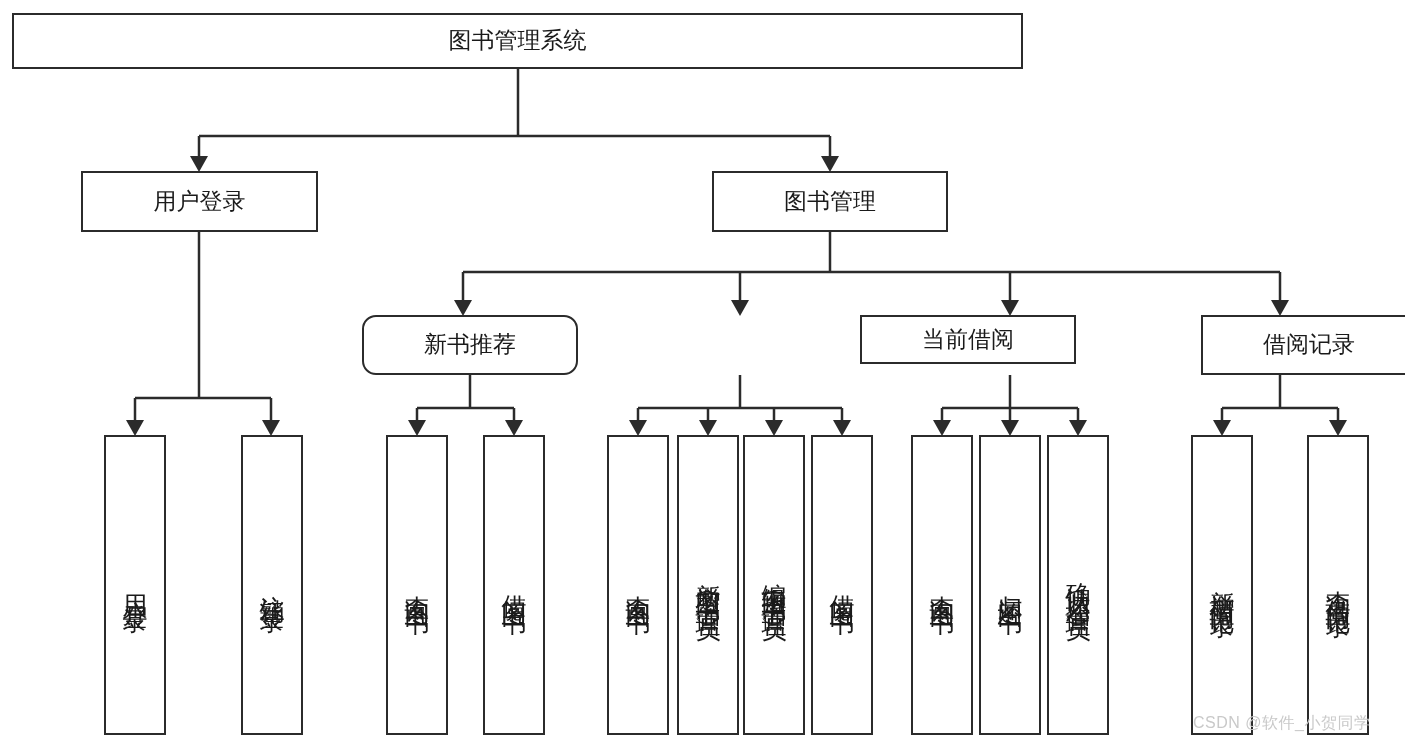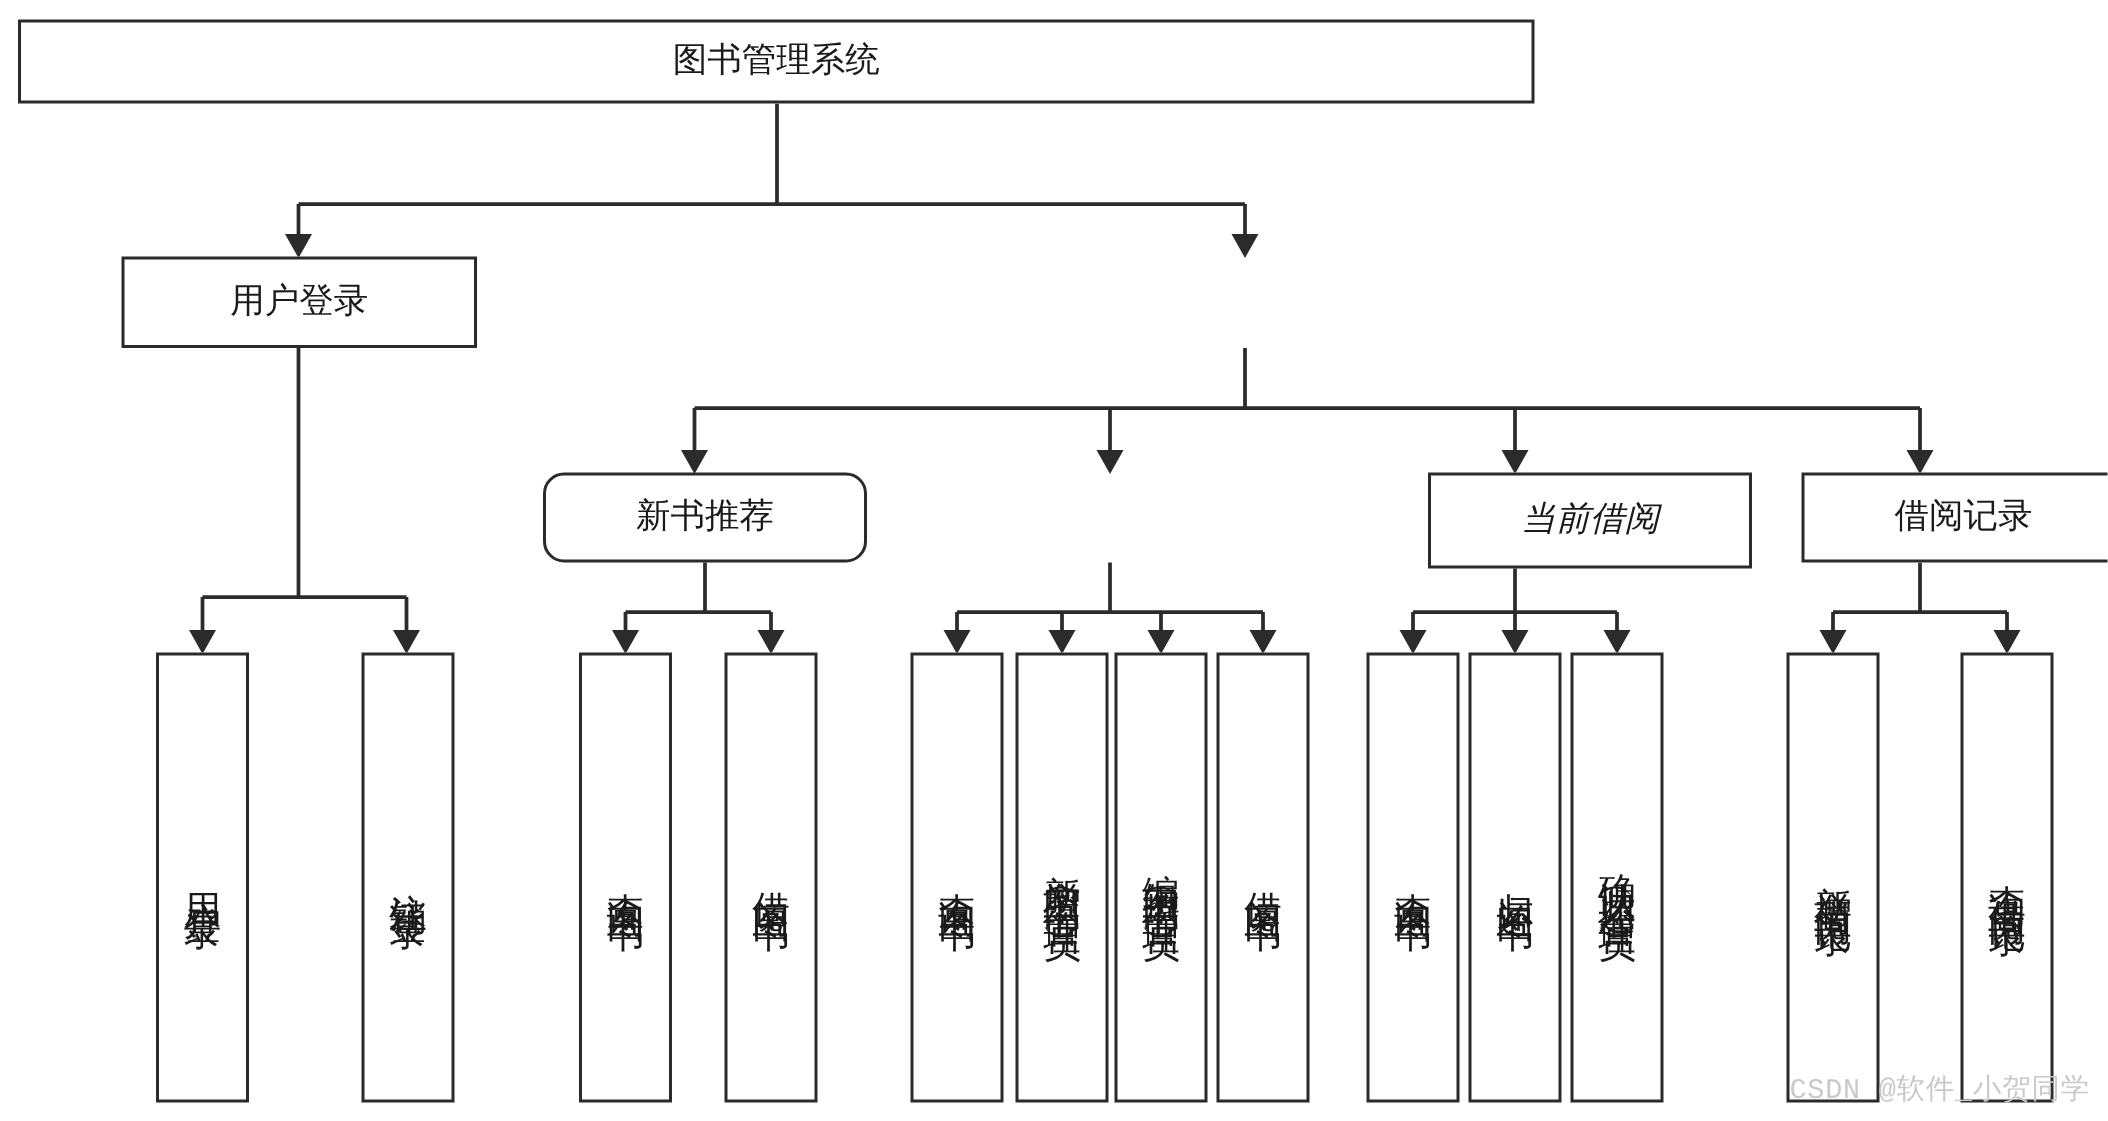--- a/index.html
+++ b/index.html
@@ -36,24 +36,24 @@
     writing-mode:vertical-rl;
     text-orientation:upright;
     font-size:25px;
     letter-spacing:5px;
     line-height:1;
     white-space:nowrap;
   }
   .watermark{
     position:absolute;
     color:#c9c9c9;
-    font-size:19px;
+    font-size:16px;
     letter-spacing:0.5px;
     white-space:nowrap;
-    font-family:Liberation Mono, monospace;
+    font-family:Liberation Sans, sans-serif;
   }
   svg.links{position:absolute;left:0;top:0;width:1405px;height:747px;pointer-events:none;}
   svg.links path, svg.links line{stroke:#2b2b2b;stroke-width:2.5;fill:none;}
   svg.links polygon{fill:#2b2b2b;}
 </style>
 </head>
 <body>
 
 <div id="canvas">
 
@@ -119,25 +119,28 @@
     <polygon points="1329,420 1347,420 1338,436"></polygon>
   </svg>
 
   <div class="node h" style="left:12px;top:13px;width:1011px;height:56px;">
     <span class="label">图书管理系统</span>
   </div>
 
   <div class="node lvl1" style="left:81px;top:171px;width:237px;height:61px;">
     <span class="label">用户登录</span>
   </div>
+  <div class="node lvl1" style="left:712px;top:171px;width:236px;height:61px;">
+    <span class="label">图书管理</span>
+  </div>
 
   <div class="node lvl1" style="left:362px;top:315px;width:216px;height:60px;border-radius:14px;">
     <span class="label">新书推荐</span>
   </div>
-  <div class="node lvl1" style="left:952px;top:315px;width:216px;height:64px;font-style:italic;">
+  <div class="node lvl1" style="left:860px;top:315px;width:216px;height:49px;">
     <span class="label">当前借阅</span>
   </div>
   <div class="node lvl1" style="left:1201px;top:315px;width:216px;height:60px;">
     <span class="label">借阅记录</span>
   </div>
 
   <div class="node vert" style="left:104px;top:435px;width:62px;height:300px;">
     <span class="label">用户登录</span>
   </div>
   <div class="node vert" style="left:241px;top:435px;width:62px;height:300px;">

